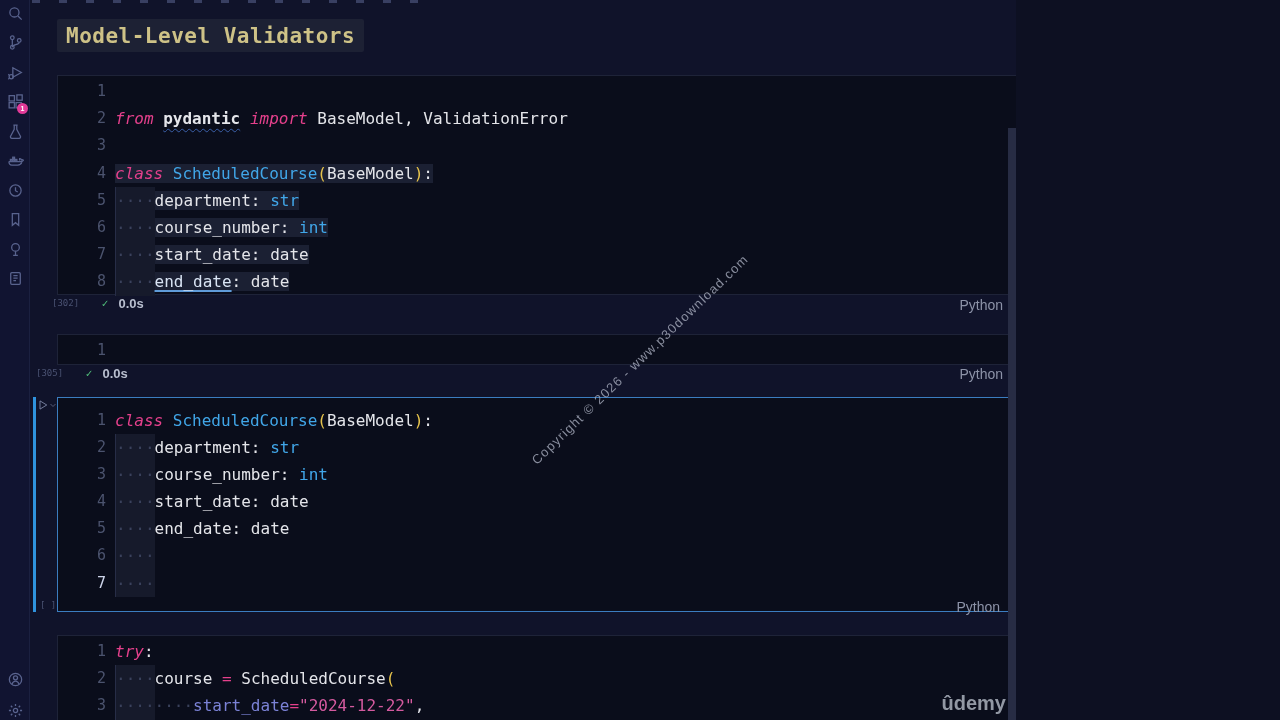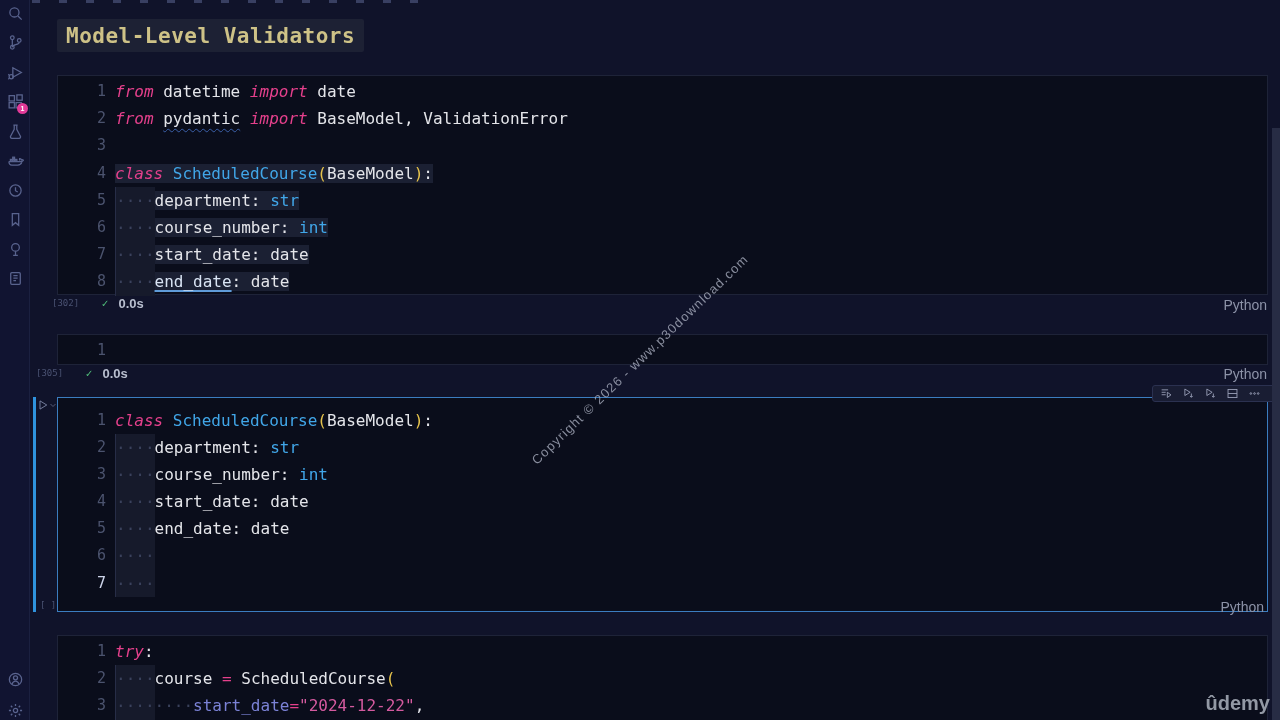--- a/index.html
+++ b/index.html
@@ -1,18 +1,18 @@
 <!DOCTYPE html>
 <html><head>
 <meta charset="utf-8">
 <style>
   * { box-sizing: border-box; margin: 0; padding: 0; }
   html,body { background:#0d1022; }
   #screen {
-    position:relative; width:1280px; height:720px; overflow:hidden;
+    position:relative; width:1016px; height:720px; overflow:hidden;
     background:#10132a; font-family:"DejaVu Sans Mono", monospace;
   }
   
   #activitybar {
     position:absolute; left:0; top:0; width:30px; height:720px;
     background:#111431; border-right:1px solid #1b2040; z-index:5;
   }
   .act-item { position:relative; width:30px; height:18px; margin:0 0 11.5px 0;
     display:flex; align-items:center; justify-content:center; }
   #activitybar .top-icons { padding-top:4px; }
@@ -49,21 +49,21 @@
   .code { font-size:16px; color:#e4e5ea; }
   .tok { white-space:pre; }
   .tok.kw    { color:#e5408c; font-style:italic; }
   .tok.type  { color:#41a6e8; }
   .tok.paren { color:#e6c34c; }
   .tok.op    { color:#e5408c; }
   .tok.param { color:#7b82d6; }
   .tok.str   { color:#d45a9f; }
   .tok.mv    { color:#c9cdd6; }
   .tok.hl    { background:#1b2033; }
-  .tok.und   { text-decoration:underline wavy #3a5fa8 1px; text-underline-offset:4px; }
+  .tok.und   { text-decoration:underline wavy #3a5fa8 1px; text-underline-offset:4px;font-weight:bold; }
   .tok.link  { color:#d9e4f4; text-decoration:underline solid #5f9bd8 1.5px; text-underline-offset:3px; }
   .tok.ws    { color:#3a415c; }
   .tok.col   { display:inline-block; height:27.2px; background:#161a2b; border-left:1px solid #272d47; }
   
   .statusrow { position:absolute; height:14px; font-family:"Liberation Sans",sans-serif;
     display:flex; align-items:center; z-index:2; }
   .exec { color:#4a5272; font-size:9px; font-family:"DejaVu Sans Mono",monospace; }
   .check { color:#4fba78; font-size:10px; margin-left:22px; }
   .time { color:#b9bfcf; font-size:13px; margin-left:9px; font-weight:bold; }
   .lang { position:absolute; font-family:"Liberation Sans",sans-serif;
@@ -182,21 +182,21 @@
           <path d="M8 1.8v2 M8 12.2v2 M1.8 8h2 M12.2 8h2 M3.6 3.6l1.4 1.4 M11 11l1.4 1.4 M12.4 3.6L11 5 M5 11l-1.4 1.4"></path>
         </svg>
     </div>
   </div>
 
   <div id="heading-box">
     <span>Model-Level Validators</span>
   </div>
 
   <div class="editor" style="top:75px; height:220px; padding-top:2px;">
-      <div class="line"><span class="ln">1</span><span class="code"><span class="tok kw">from</span><span class="tok tx"> datetime </span><span class="tok kw">import</span><span class="tok tx"> date</span></span></div>
+      <div class="line"><span class="ln">1</span></div>
       <div class="line"><span class="ln">2</span><span class="code"><span class="tok kw">from</span><span class="tok tx"> </span><span class="tok tx und">pydantic</span><span class="tok tx"> </span><span class="tok kw">import</span><span class="tok tx"> BaseModel, ValidationError</span></span></div>
       <div class="line"><span class="ln">3</span><span class="code"></span></div>
       <div class="line"><span class="ln">4</span><span class="code"><span class="tok kw hl">class</span><span class="tok tx hl"> </span><span class="tok type hl">ScheduledCourse</span><span class="tok paren hl">(</span><span class="tok tx hl">BaseModel</span><span class="tok paren hl">)</span><span class="tok tx hl">:</span></span></div>
       <div class="line"><span class="ln">5</span><span class="code"><span class="tok ws col">····</span><span class="tok tx hl">department: </span><span class="tok type hl">str</span></span></div>
       <div class="line"><span class="ln">6</span><span class="code"><span class="tok ws col">····</span><span class="tok tx hl">course_number: </span><span class="tok type hl">int</span></span></div>
       <div class="line"><span class="ln">7</span><span class="code"><span class="tok ws col">····</span><span class="tok tx hl">start_date: date</span></span></div>
       <div class="line"><span class="ln">8</span><span class="code"><span class="tok ws col">····</span><span class="tok link hl">end_date</span><span class="tok tx hl">: date</span></span></div>
     </div>
   <div class="statusrow" style="left:52px; top:296px;">
     <span class="exec">[302]</span>

